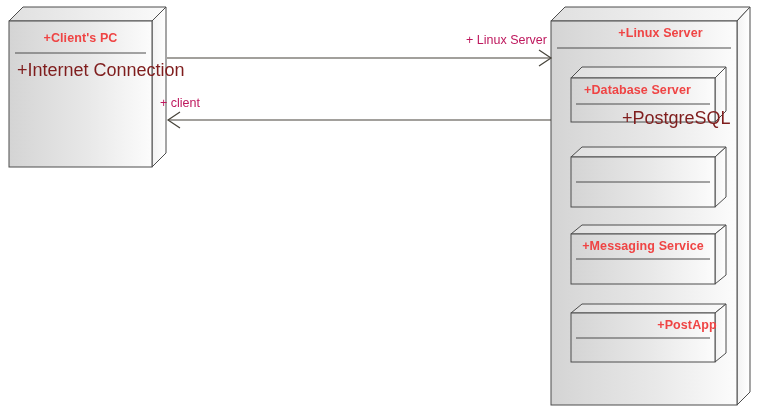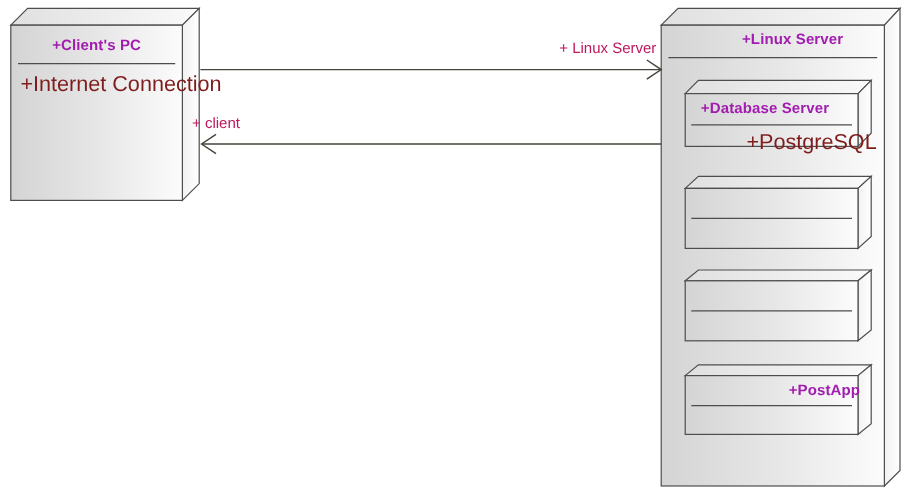--- a/index.html
+++ b/index.html
@@ -25,21 +25,21 @@
     left: 0; top: 0;
     width: 761px;
     height: 418px;
     overflow: visible;
   }
   .node-title {
     position: absolute;
     text-align: center;
     font-weight: bold;
     font-size: 12.5px;
-    color: #a21caf;
+    color: #ef4444;
     letter-spacing: 0.1px;
     white-space: nowrap;
     pointer-events: none;
   }
   .node-sub {
     position: absolute;
     text-align: left;
     font-weight: normal;
     font-size: 18px;
     color: #7f1d1d;
@@ -131,20 +131,21 @@
 
   <div class="node-title" style="left:9px; top:31px; width:143px;">+Client's PC</div>
   <div class="node-sub" style="left:17px; top:60px;">+Internet Connection</div>
 
   <div class="node-title" style="left:551px; top:26px; width:219px;">+Linux Server</div>
 
   <div class="node-title" style="left:571px; top:83px; width:133px;">+Database Server</div>
   <div class="node-sub" style="left:578px; top:108px;margin-left:44px;">+PostgreSQL</div>
 
 
+  <div class="node-title" style="left:571px; top:239px; width:144px;">+Messaging Service</div>
 
   <div class="node-title" style="left:571px; top:318px; width:144px;padding-left:44px;">+PostApp</div>
 
   <div class="edge-label" style="left:466px; top:33px;">+ Linux Server</div>
 
   <div class="edge-label" style="left:160px; top:96px;">+ client</div>
 
 </div>
 
 </body></html>

